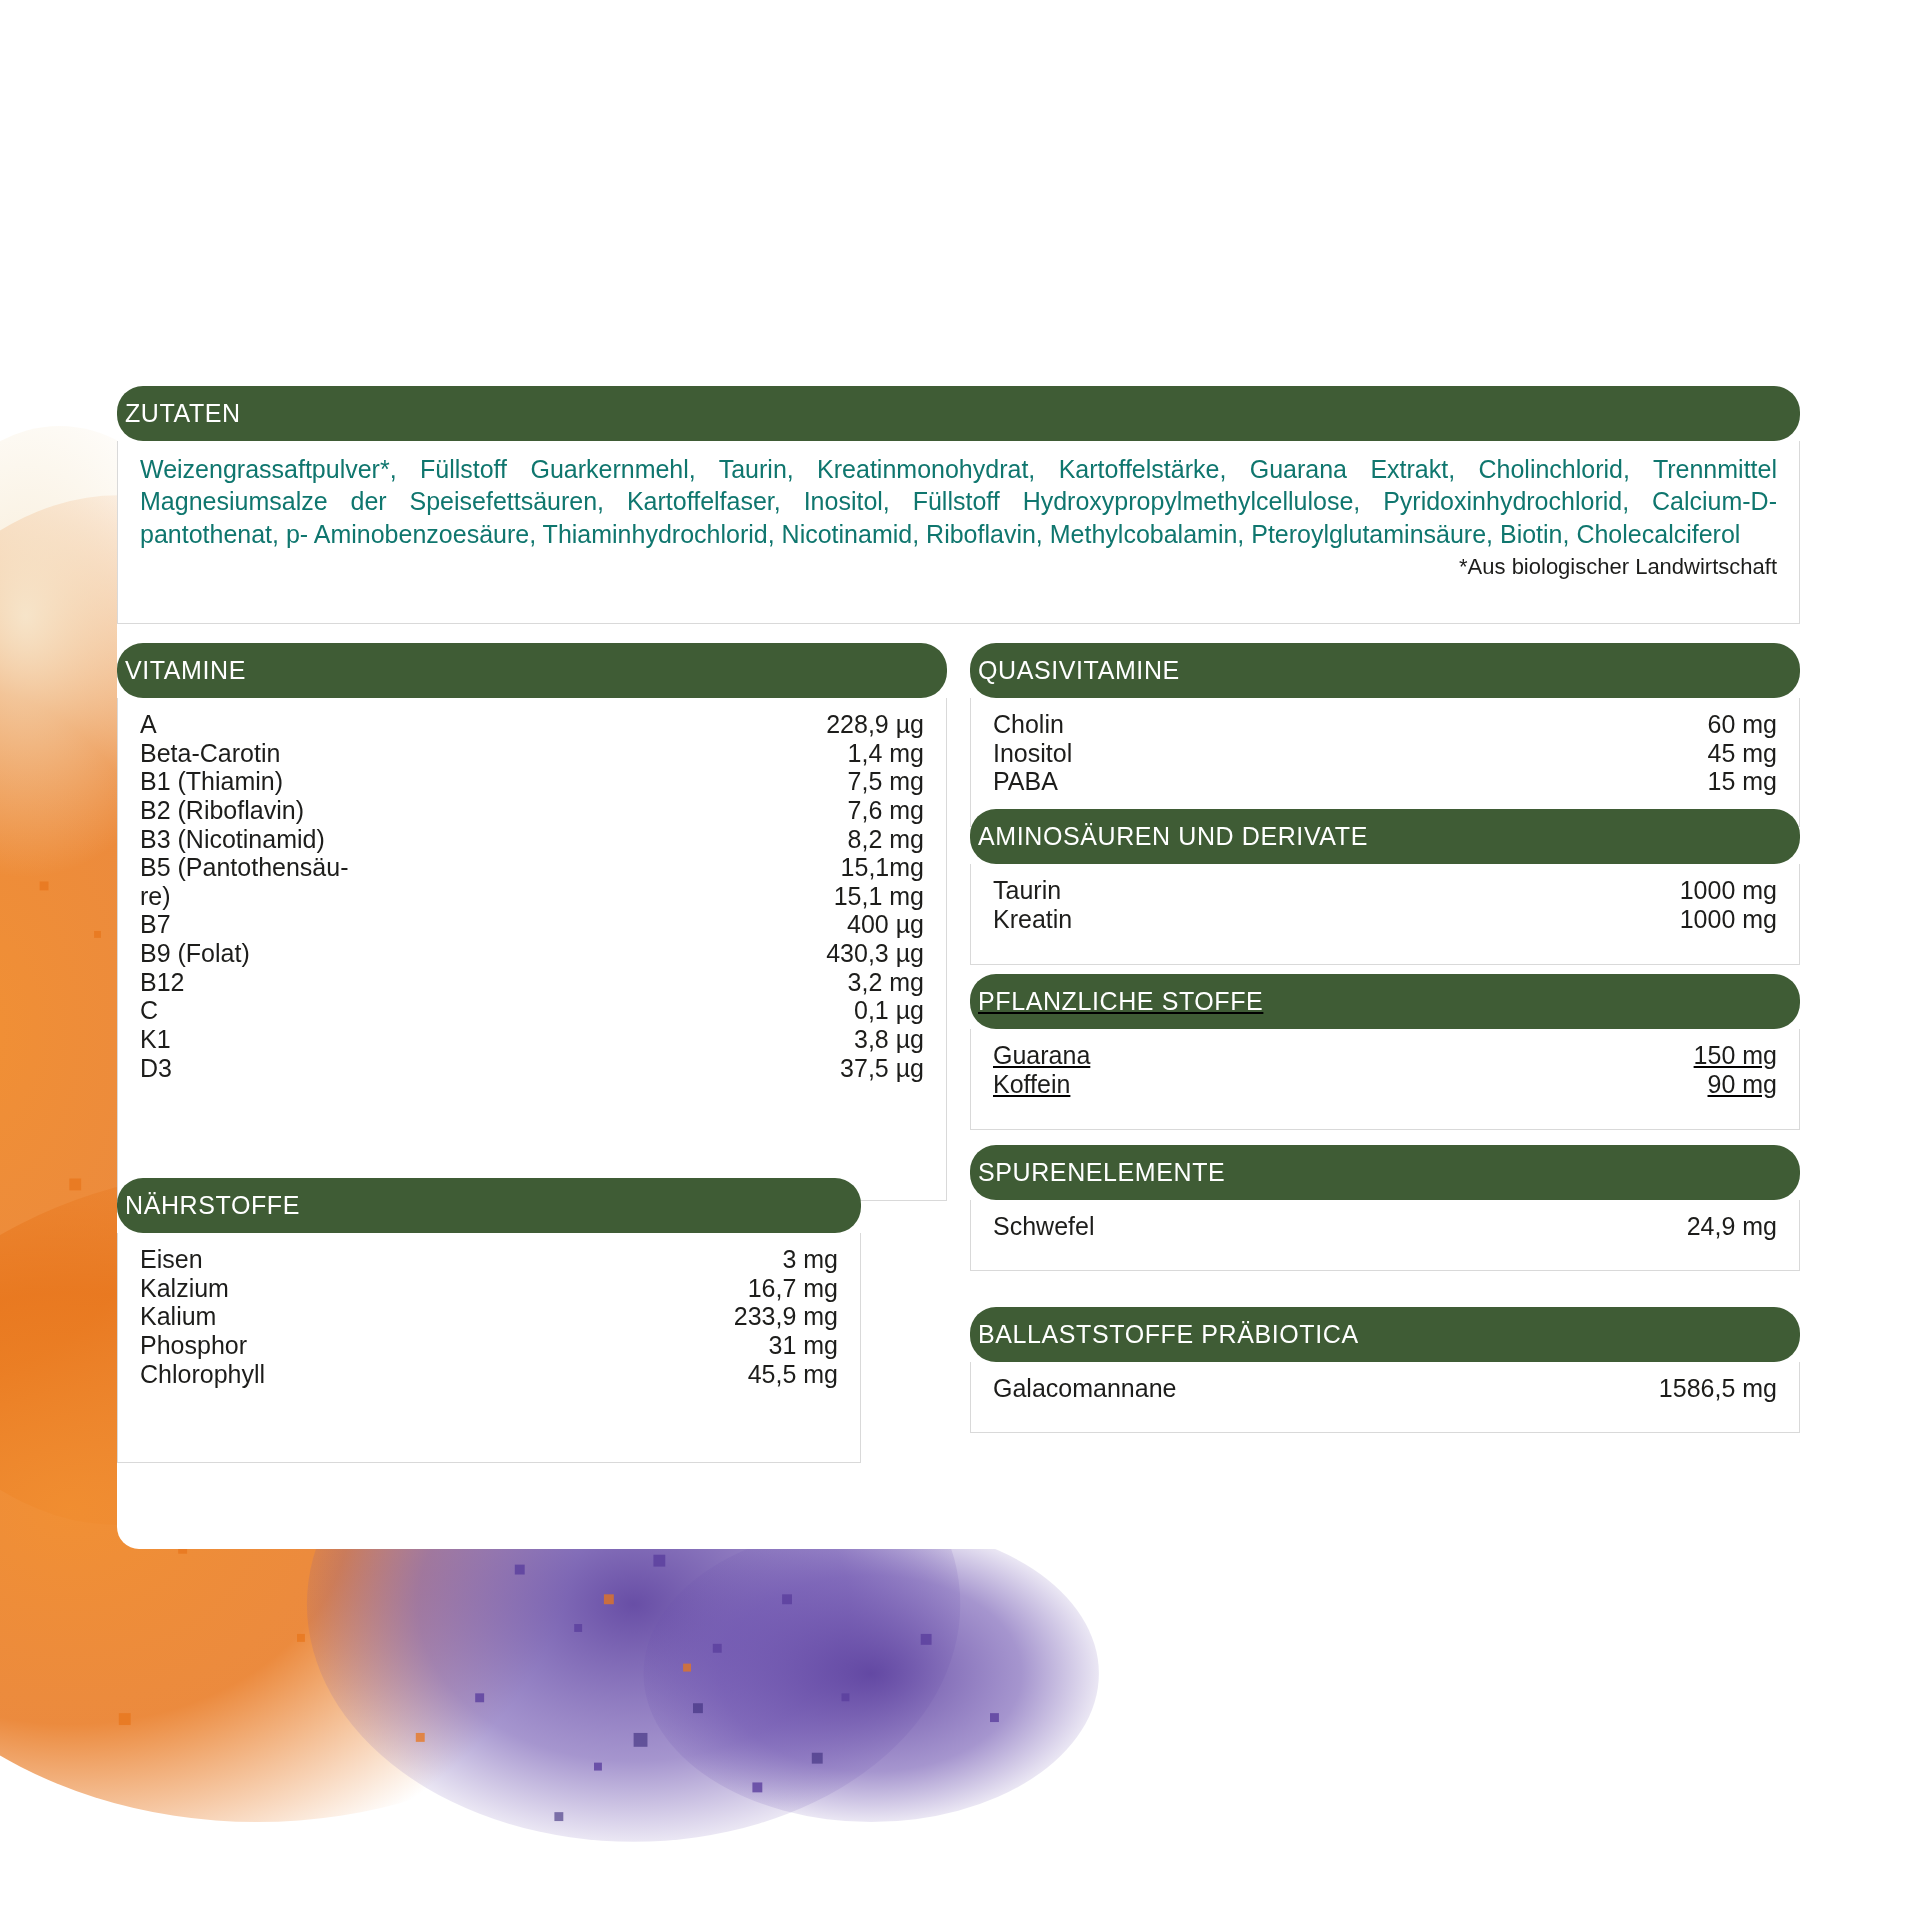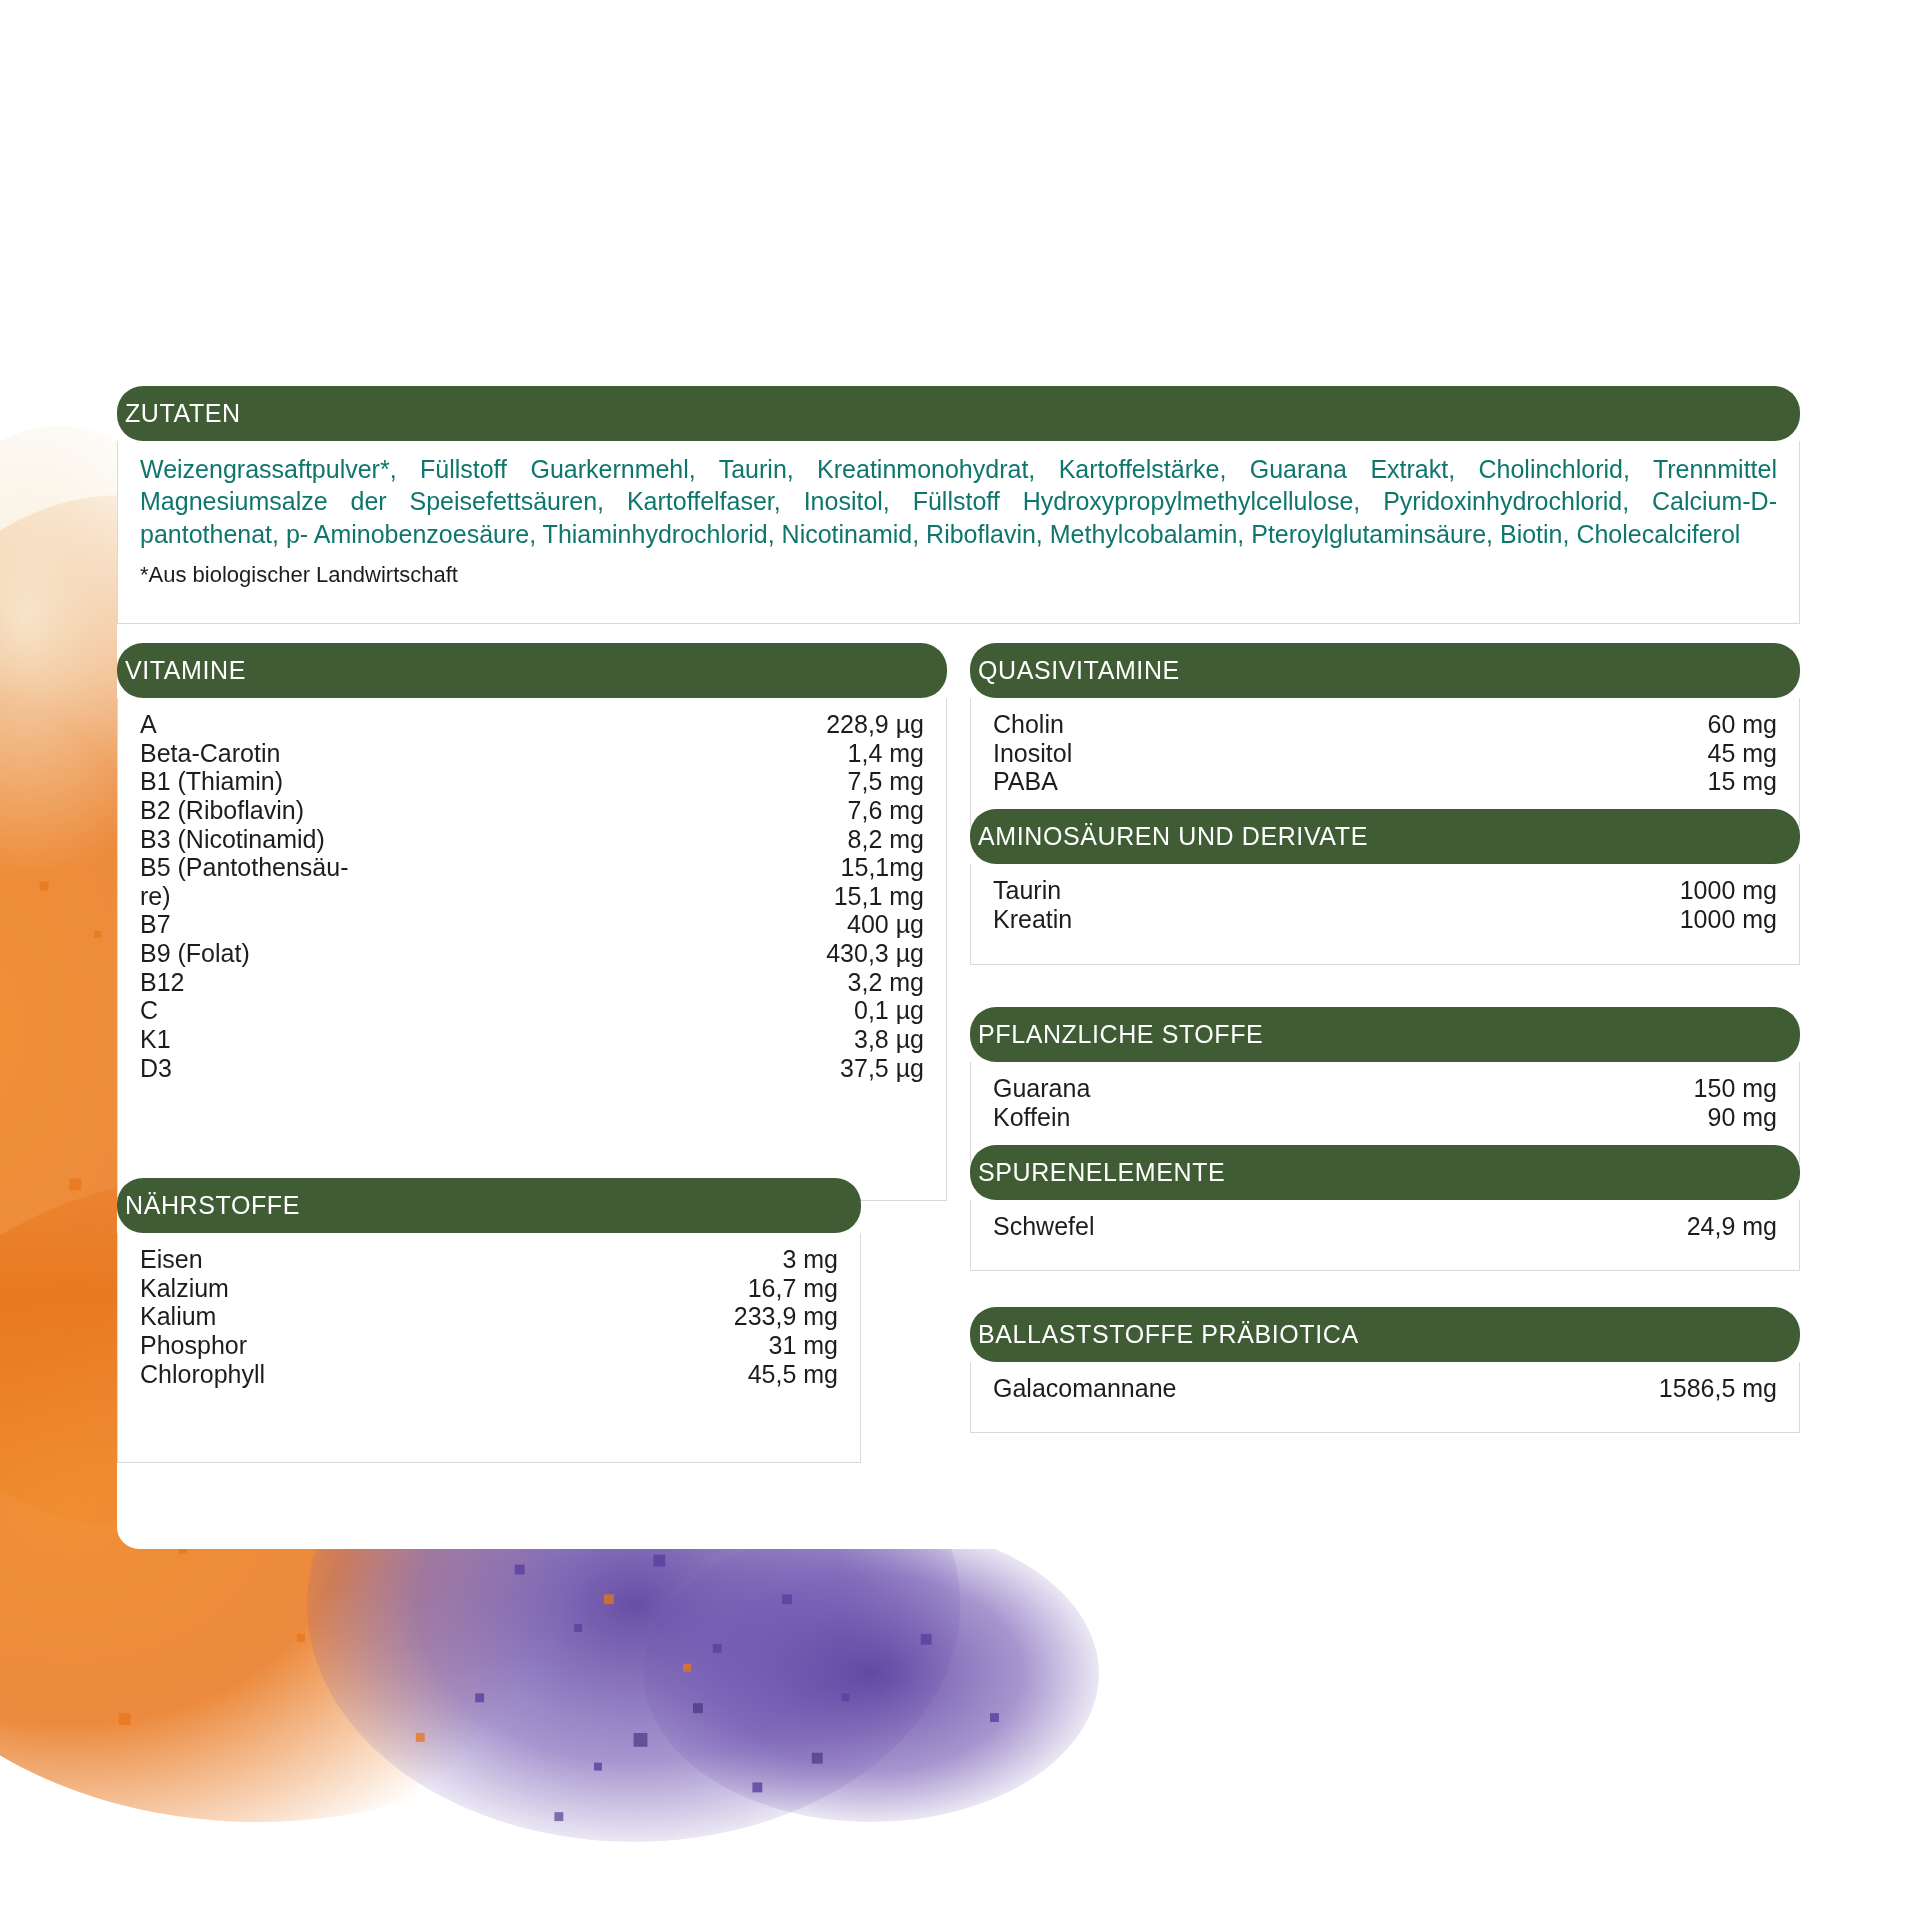--- a/index.html
+++ b/index.html
@@ -63,21 +63,22 @@
     font-size: 25px;
     line-height: 1.29;
     color: #0f766e;
     text-align: justify;
     text-justify: inter-word;
     margin: 0;
   }
   .ingredients-note {
     font-size: 22px;
     color: #1d1d1b;
-    margin: 12px 0 0 0;
+    margin: 4px 0 0 0;
+    text-align: right;
   }
 
   
   .rows {
     width: 100%;
     border-collapse: collapse;
   }
   .rows td {
     font-size: 25px;
     color: #1d1d1b;
@@ -294,21 +295,21 @@
             </tr>
             <tr>
               <td class="name">Kreatin</td>
               <td class="val">1000 mg</td>
             </tr>
           </tbody>
         </table>
     </div>
   </div>
 
-  <div class="card" style="left:853px; top:621px; width:830px;">
+  <div class="card" style="left:853px; top:588px; width:830px;text-decoration:underline;">
     <div class="card-head">PFLANZLICHE STOFFE</div>
     <div class="card-body" style="height:101px;">
       <table class="rows">
           <tbody>
             <tr>
               <td class="name">Guarana</td>
               <td class="val">150 mg</td>
             </tr>
             <tr>
               <td class="name">Koffein</td>

